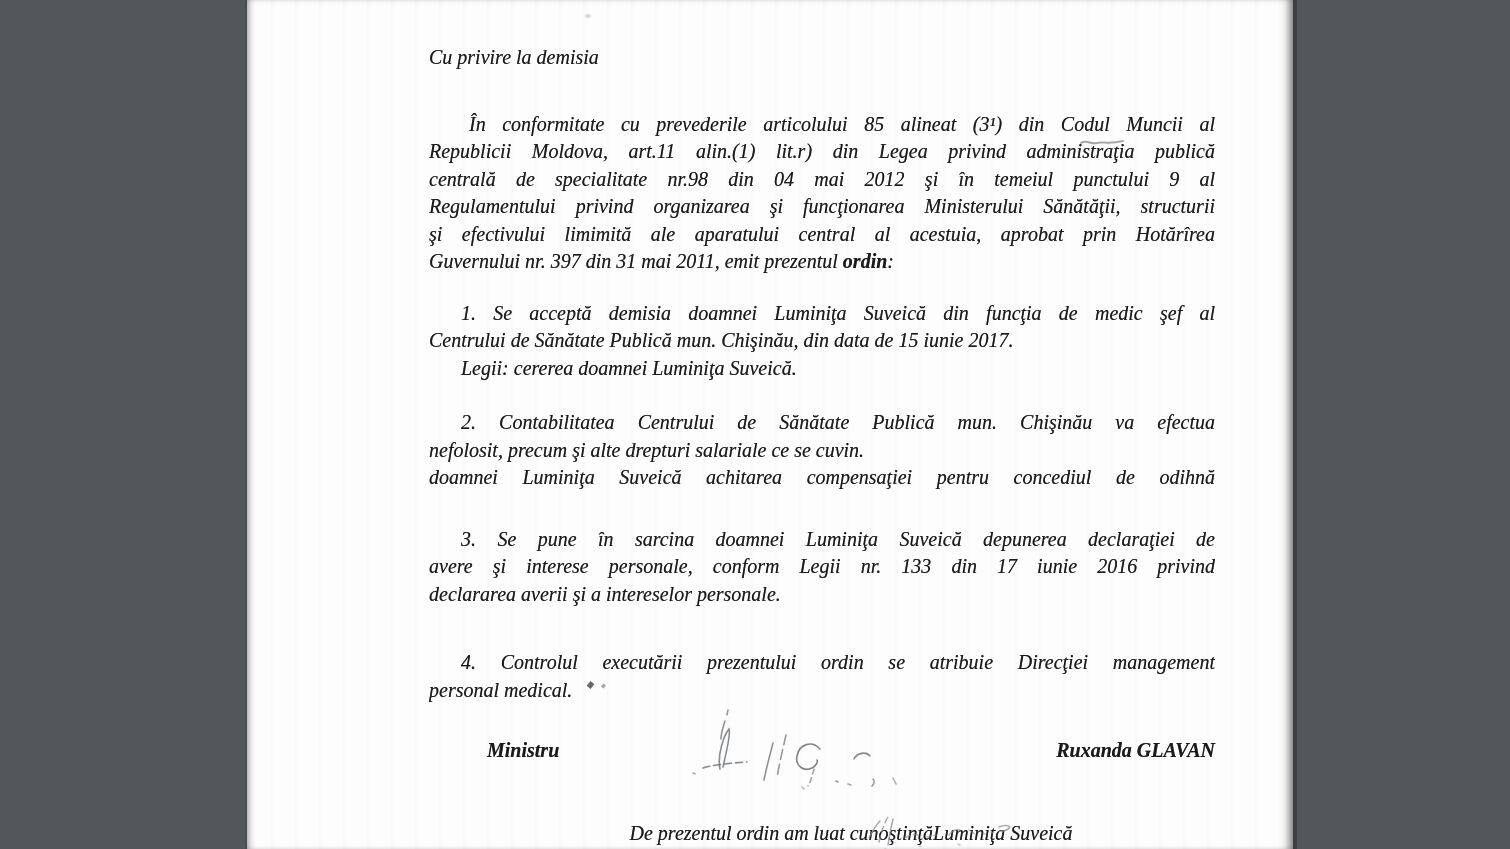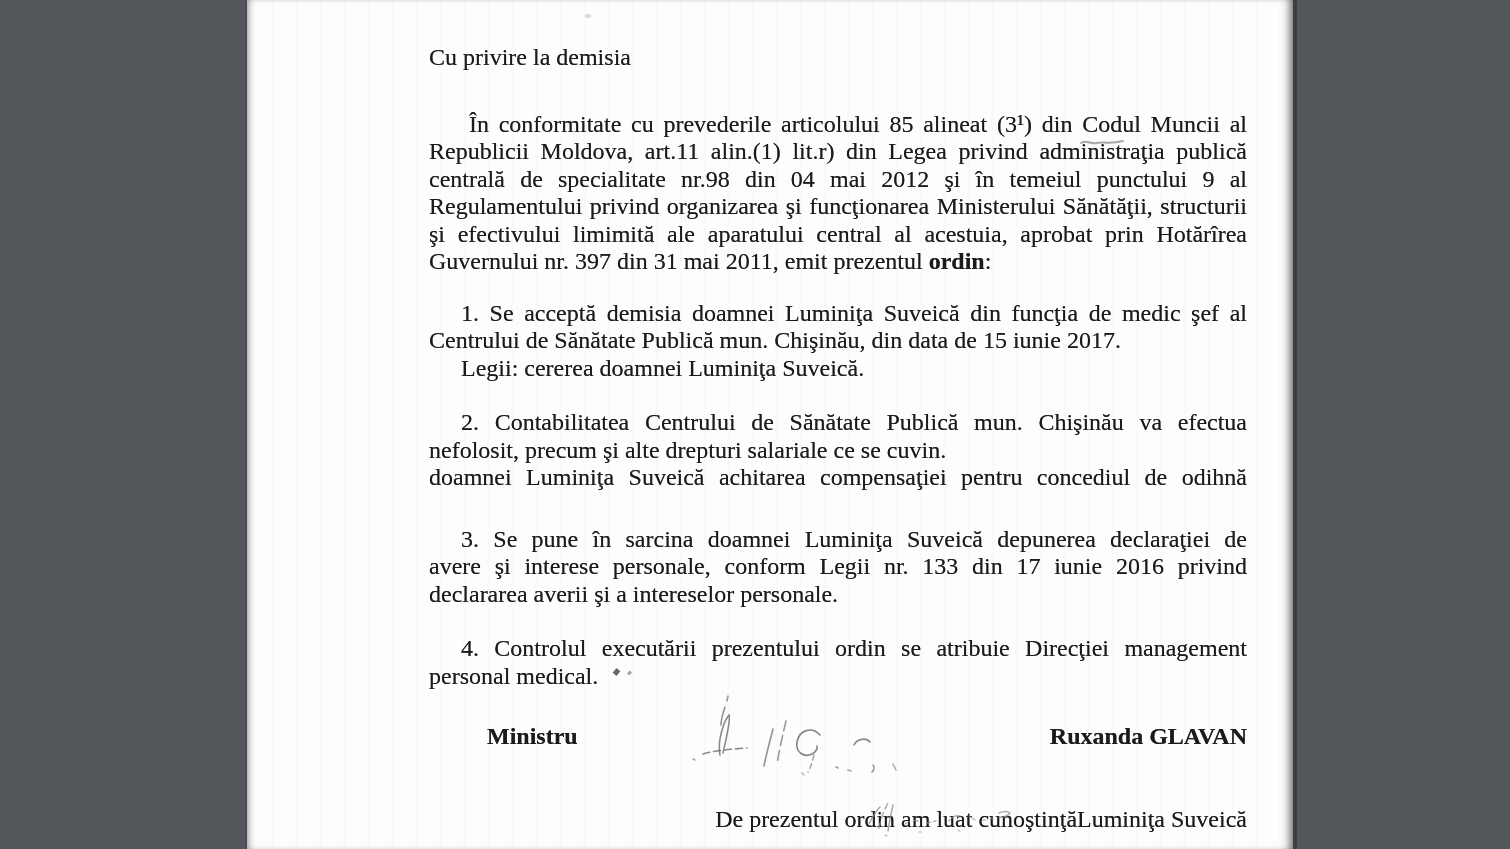--- a/index.html
+++ b/index.html
@@ -21,42 +21,43 @@
     box-shadow:inset 6px 0 8px -6px rgba(0,0,0,.55),
                inset -9px 0 10px -6px rgba(0,0,0,.6);
   }
   .smudge{
     position:absolute;left:337px;top:13px;width:8px;height:6px;
     background:radial-gradient(ellipse at center,rgba(150,150,158,.55),rgba(150,150,158,0) 70%);
     border-radius:50%;filter:blur(.7px);
   }
   .content{
     position:relative;box-sizing:border-box;width:100%;height:100%;
-    padding:44px 46px 0 182px;
-    font-size:24px;line-height:27.5px;color:var(--ink,#1b1b1d);
+    padding:44px 78px 0 182px;
+    font-size:20px;line-height:27.5px;color:var(--ink,#1b1b1d);
     text-shadow:0 0 .6px rgba(27,27,29,.65);
+    font-style:italic;
   }
   .line{height:27.5px;overflow:hidden;text-align:left;}
   .just{text-align:justify;text-align-last:justify;}
   .indent{text-indent:40px;}
   .indent-sm{text-indent:32px;}
   .block{position:relative;}
   .preamble{margin-top:39px;}
   .item1{margin-top:24px;}
   .item2{margin-top:27px;}
   .item3{margin-top:34px;}
-  .item4{margin-top:27px;}
+  .item4{margin-top:41px;}
   b,.bold{font-weight:bold;}
   .squiggle{position:absolute;left:650px;top:27px;}
   .sig-row{
     position:relative;display:flex;justify-content:space-between;
     margin:33px 0 0 58px;height:27.5px;
   }
   .ack-row{
-    position:relative;display:flex;justify-content:flex-end;
+    position:relative;display:flex;justify-content:center;
     margin:55px 0 0 58px;height:27.5px;
   }
   .sig-main{position:absolute;left:200px;top:-30px;}
   .sig-emp{position:absolute;left:370px;top:-12px;}
   .speck{display:inline-block;vertical-align:baseline;transform:translateY(-9px) rotate(40deg);}
   .speck.a{width:5px;height:6px;background:#4e4e52;margin-left:16px;opacity:.85;}
   .speck.b{width:3px;height:4px;background:#8a8a90;margin-left:9px;opacity:.8;}
 </style>
 </head>
 <body>

